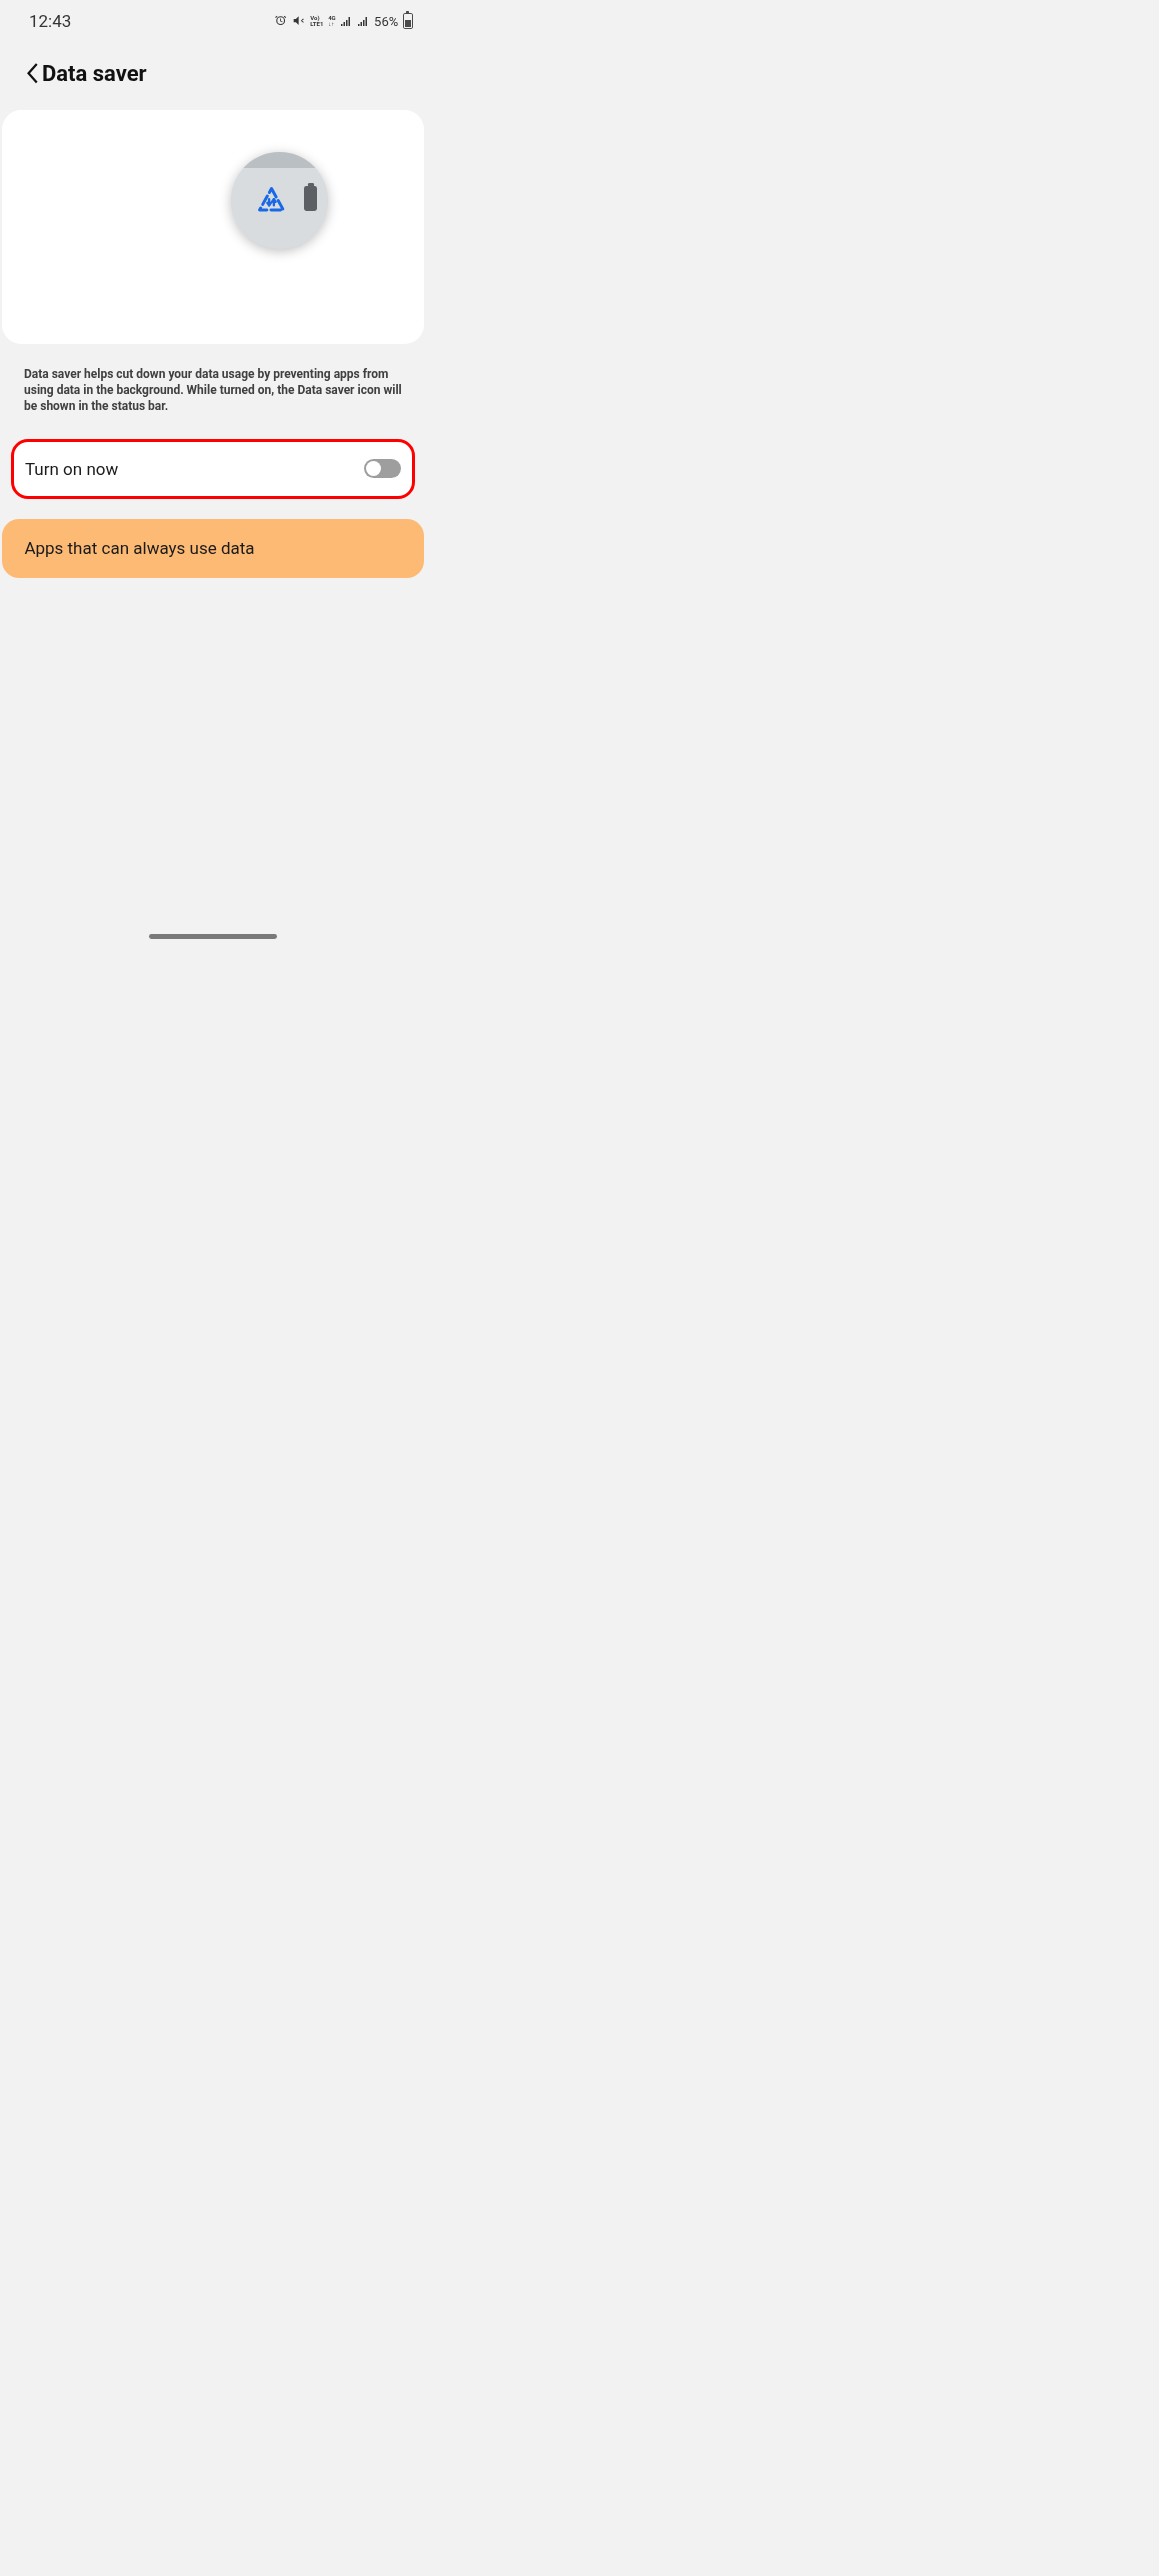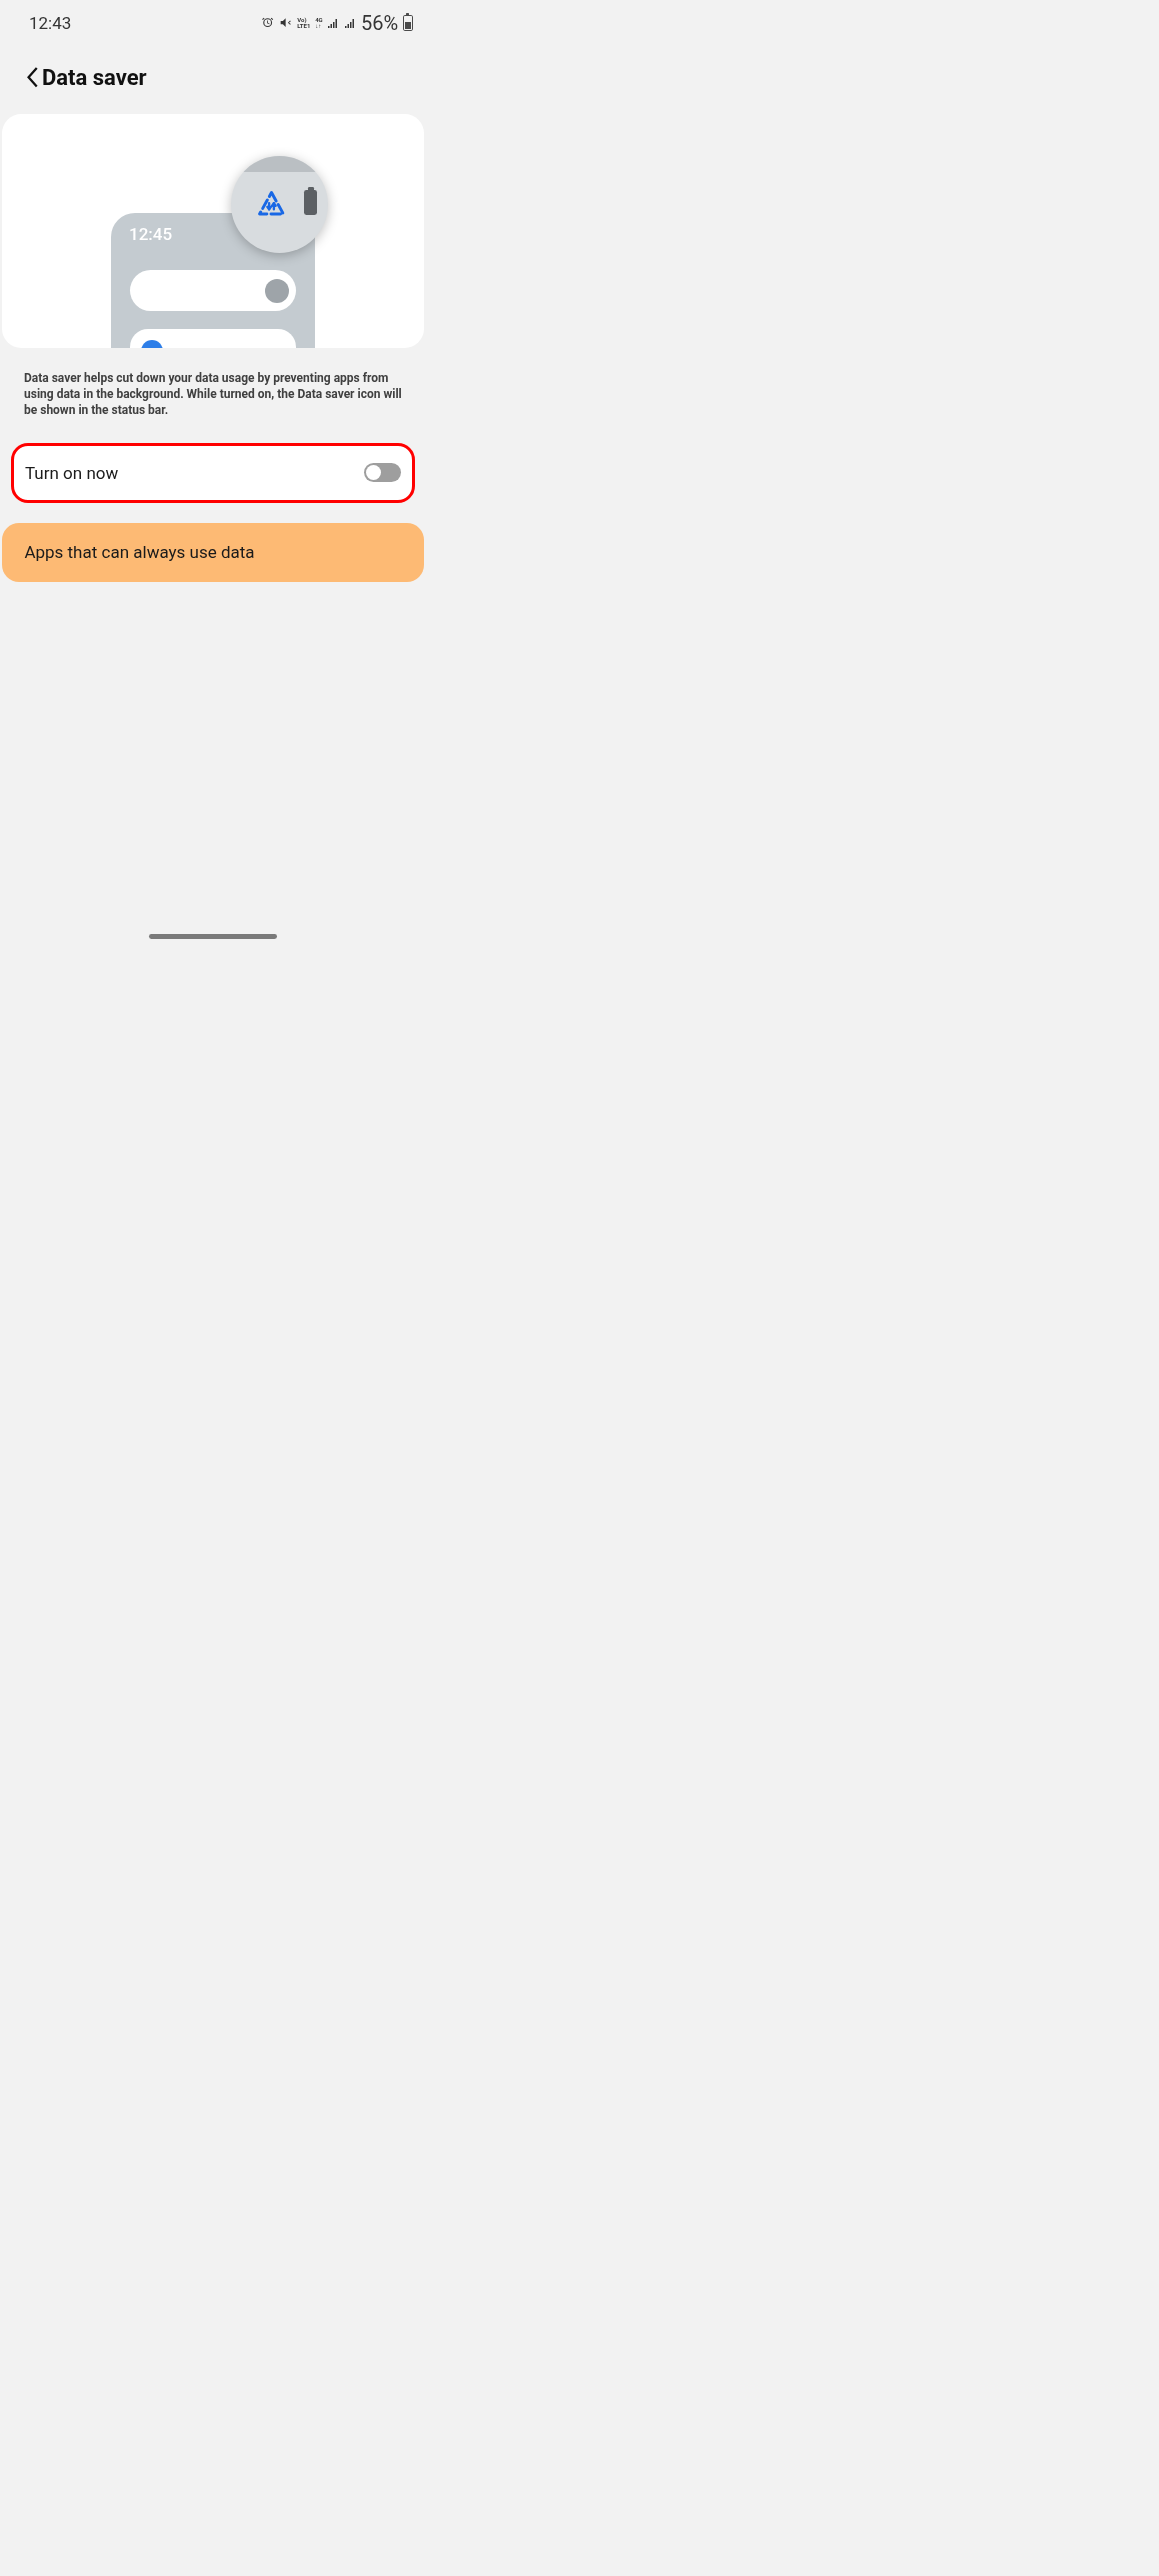--- a/index.html
+++ b/index.html
@@ -199,21 +199,21 @@
   .nav-handle {
     position: absolute;
     bottom: 8.5px;
     left: 50%;
     transform: translateX(-50%);
     width: 128px;
     height: 4.8px;
     background: #7a7a7a;
     border-radius: 2.4px;
   }
-  .batt-text { font-size: 20px; text-align: center; }
+  .batt-text { font-size: 13px; text-align: center; }
   .batt-shell {
     width: 9.7px;
     height: 15.7px;
     border: 1.2px solid #4a4a4a;
     border-radius: 1.8px;
     position: relative;
     display: inline-block;
   }
   .batt-shell::before {
     content: '';
@@ -272,29 +272,20 @@
 <div class="header">
   <div class="back-btn">
     <svg width="13.3" height="20.5" viewBox="0 0 12 20" fill="none" stroke="#111" stroke-width="2.2">
         <path d="M10 1L2 10l8 9"></path>
       </svg>
   </div>
   <div class="page-title">Data saver</div>
 </div>
 
 <div class="illustration-card">
-  <div class="phone-mock">
-    <div class="phone-time">12:45</div>
-    <div class="phone-row1">
-      <div class="phone-row1-dot"></div>
-    </div>
-    <div class="phone-row2">
-      <div class="phone-row2-dot"></div>
-    </div>
-  </div>
   <div class="zoom-circle">
     <div class="zoom-band"></div>
     <div class="zoom-icon">
       <svg width="31" height="29" viewBox="0 0 52 48" fill="none" stroke="#1968e5" stroke-width="5" stroke-linecap="round" stroke-linejoin="round">
         <path d="M26 4 L46 40 L6 40 Z" stroke-dasharray="16 7"></path>
         <path d="M22 22 v10 M30 32 v-10" stroke-width="4"></path>
         <path d="M19 28 l3 4 l3-4 M27 26 l3-4 l3 4" stroke-width="4"></path>
       </svg>
     </div>
     <div class="zoom-batt"></div>

